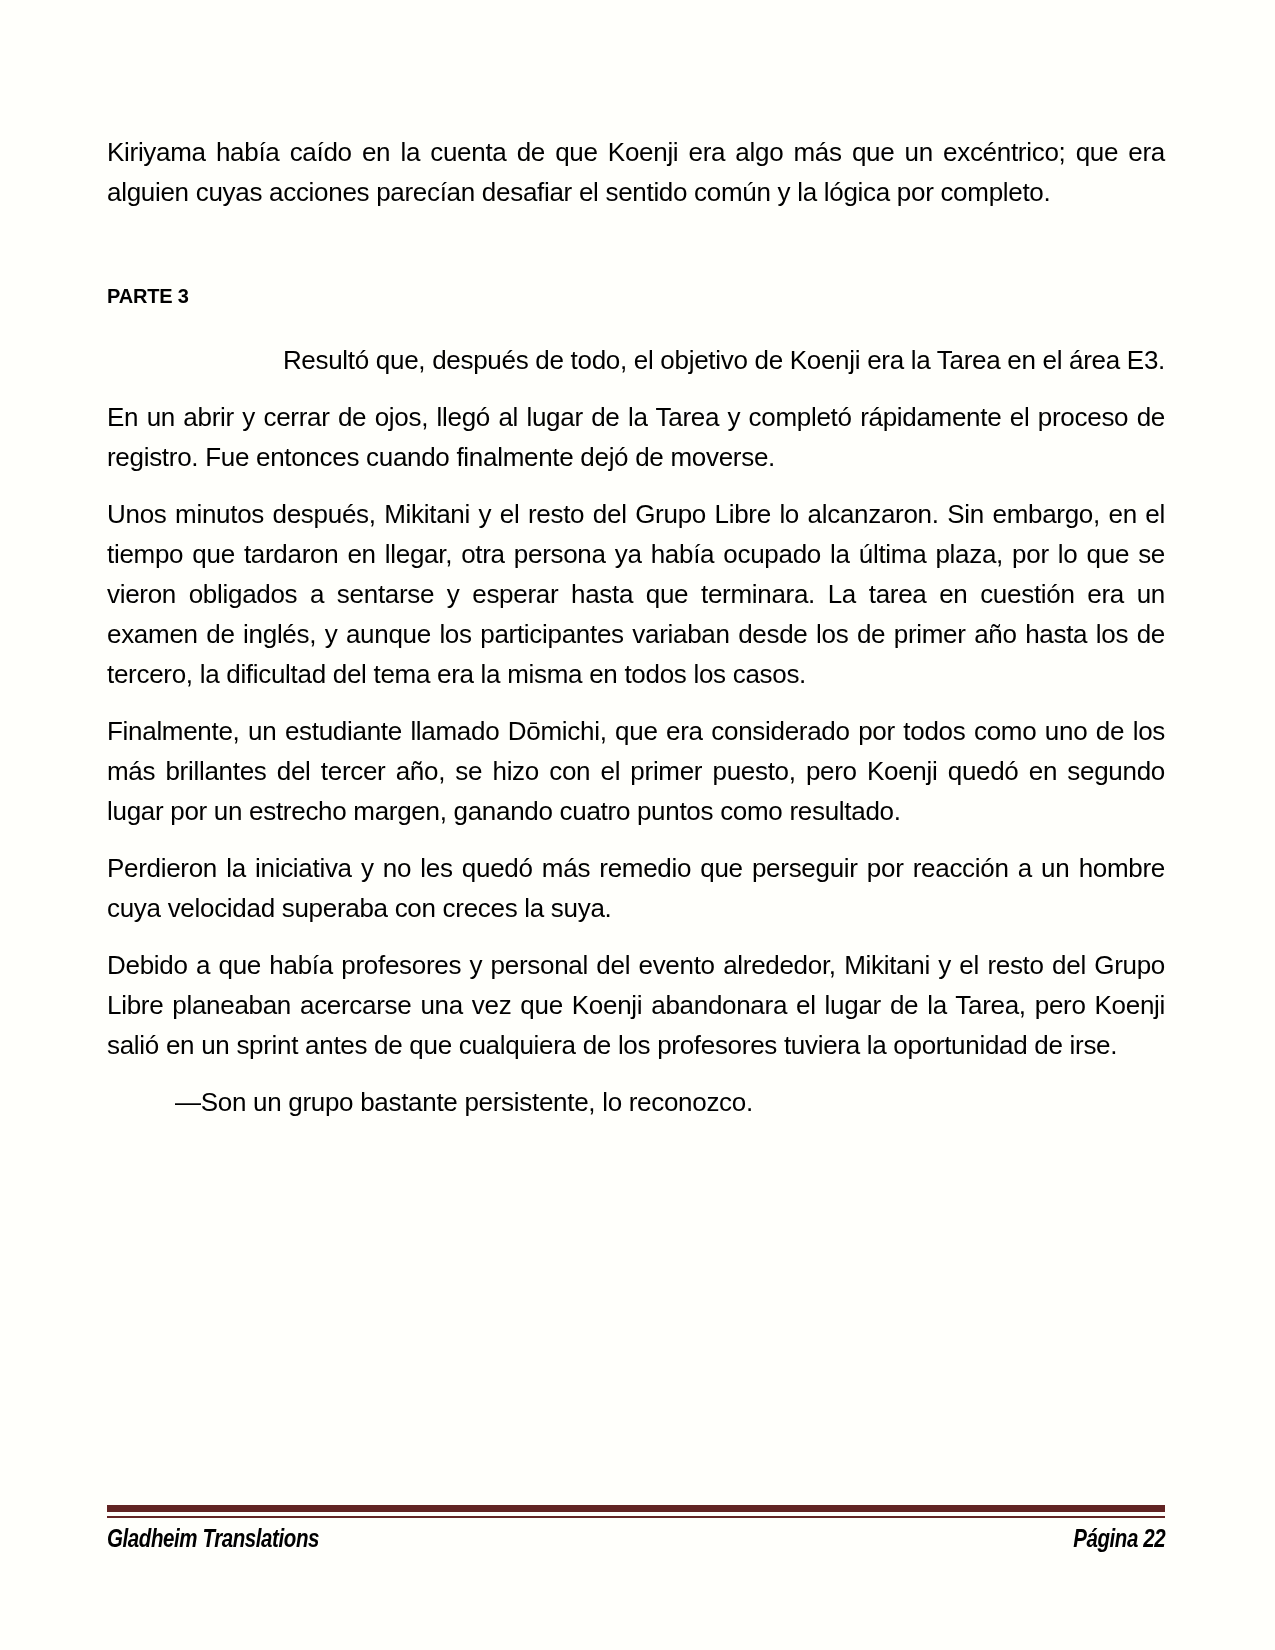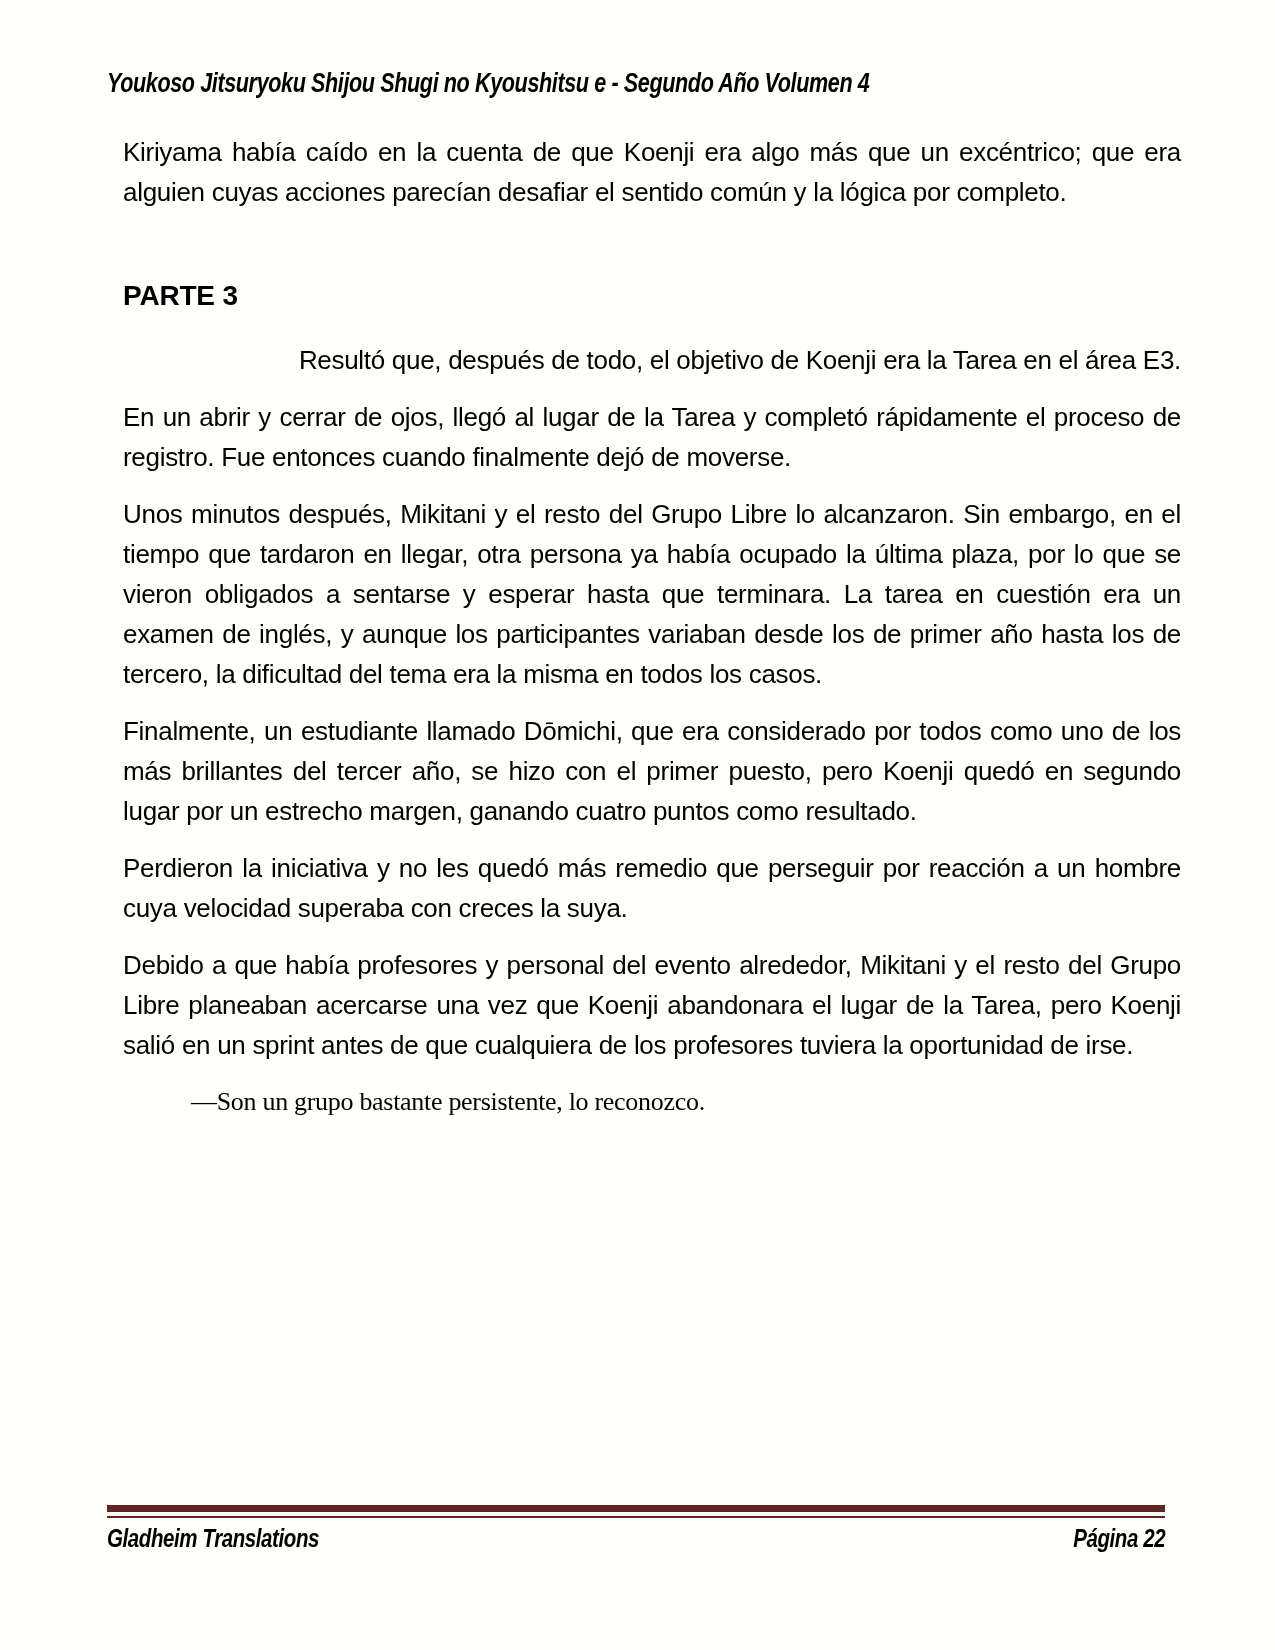--- a/index.html
+++ b/index.html
@@ -29,41 +29,39 @@
     font-size: 27px;
     letter-spacing: -0.5px;
     transform: scaleX(0.80);
     transform-origin: left center;
   }
   .content {
     position: absolute;
     top: 132px;
     left: 107px;
     width: 1058px;
-    margin-left: 16px;
   }
   .content p {
     margin: 0 0 17px 0;
     font-size: 26px;
     line-height: 40px;
     letter-spacing: -0.3px;
     text-align: justify;
   }
   .content p.single { text-align: right; }
   .section-heading {
     margin: 64px 0 24px 0;
-    font-size: 28px;
+    font-size: 20px;
     font-weight: bold;
     line-height: 40px;
     letter-spacing: -0.2px;
   }
   .dialogue {
     text-indent: 68px;
     text-align: center;
-    font-family: Liberation Serif, serif;
   }
   .footer-rule {
     position: absolute;
     left: 107px;
     right: 110px;
     top: 1505px;
     height: 4px;
     border-top: 7px solid #622423;
     border-bottom: 2px solid #622423;
   }
@@ -78,23 +76,20 @@
   }
   .footer-row .script { font-size: 25px; letter-spacing: -0.5px; }
   .footer-left  { display: inline-block; transform: scaleX(0.82); transform-origin: left center; }
   .footer-right { display: inline-block; transform: scaleX(0.82); transform-origin: right center; }
 </style>
 </head>
 <body>
 
 <div class="page">
 
-  <div class="header">
-    <span class="script">Youkoso Jitsuryoku Shijou Shugi no Kyoushitsu e - Segundo Año Volumen 4</span>
-  </div>
 
   <div class="content">
     <p>Kiriyama había caído en la cuenta de que Koenji era algo más que un excéntrico; que era alguien cuyas acciones parecían desafiar el sentido común y la lógica por completo.</p>
 
     <div class="section-heading">PARTE 3</div>
 
     <p class="single">Resultó que, después de todo, el objetivo de Koenji era la Tarea en el área E3.</p>
     <p>En un abrir y cerrar de ojos, llegó al lugar de la Tarea y completó rápidamente el proceso de registro. Fue entonces cuando finalmente dejó de moverse.</p>
     <p>Unos minutos después, Mikitani y el resto del Grupo Libre lo alcanzaron. Sin embargo, en el tiempo que tardaron en llegar, otra persona ya había ocupado la última plaza, por lo que se vieron obligados a sentarse y esperar hasta que terminara. La tarea en cuestión era un examen de inglés, y aunque los participantes variaban desde los de primer año hasta los de tercero, la dificultad del tema era la misma en todos los casos.</p>
     <p>Finalmente, un estudiante llamado Dōmichi, que era considerado por todos como uno de los más brillantes del tercer año, se hizo con el primer puesto, pero Koenji quedó en segundo lugar por un estrecho margen, ganando cuatro puntos como resultado.</p>

